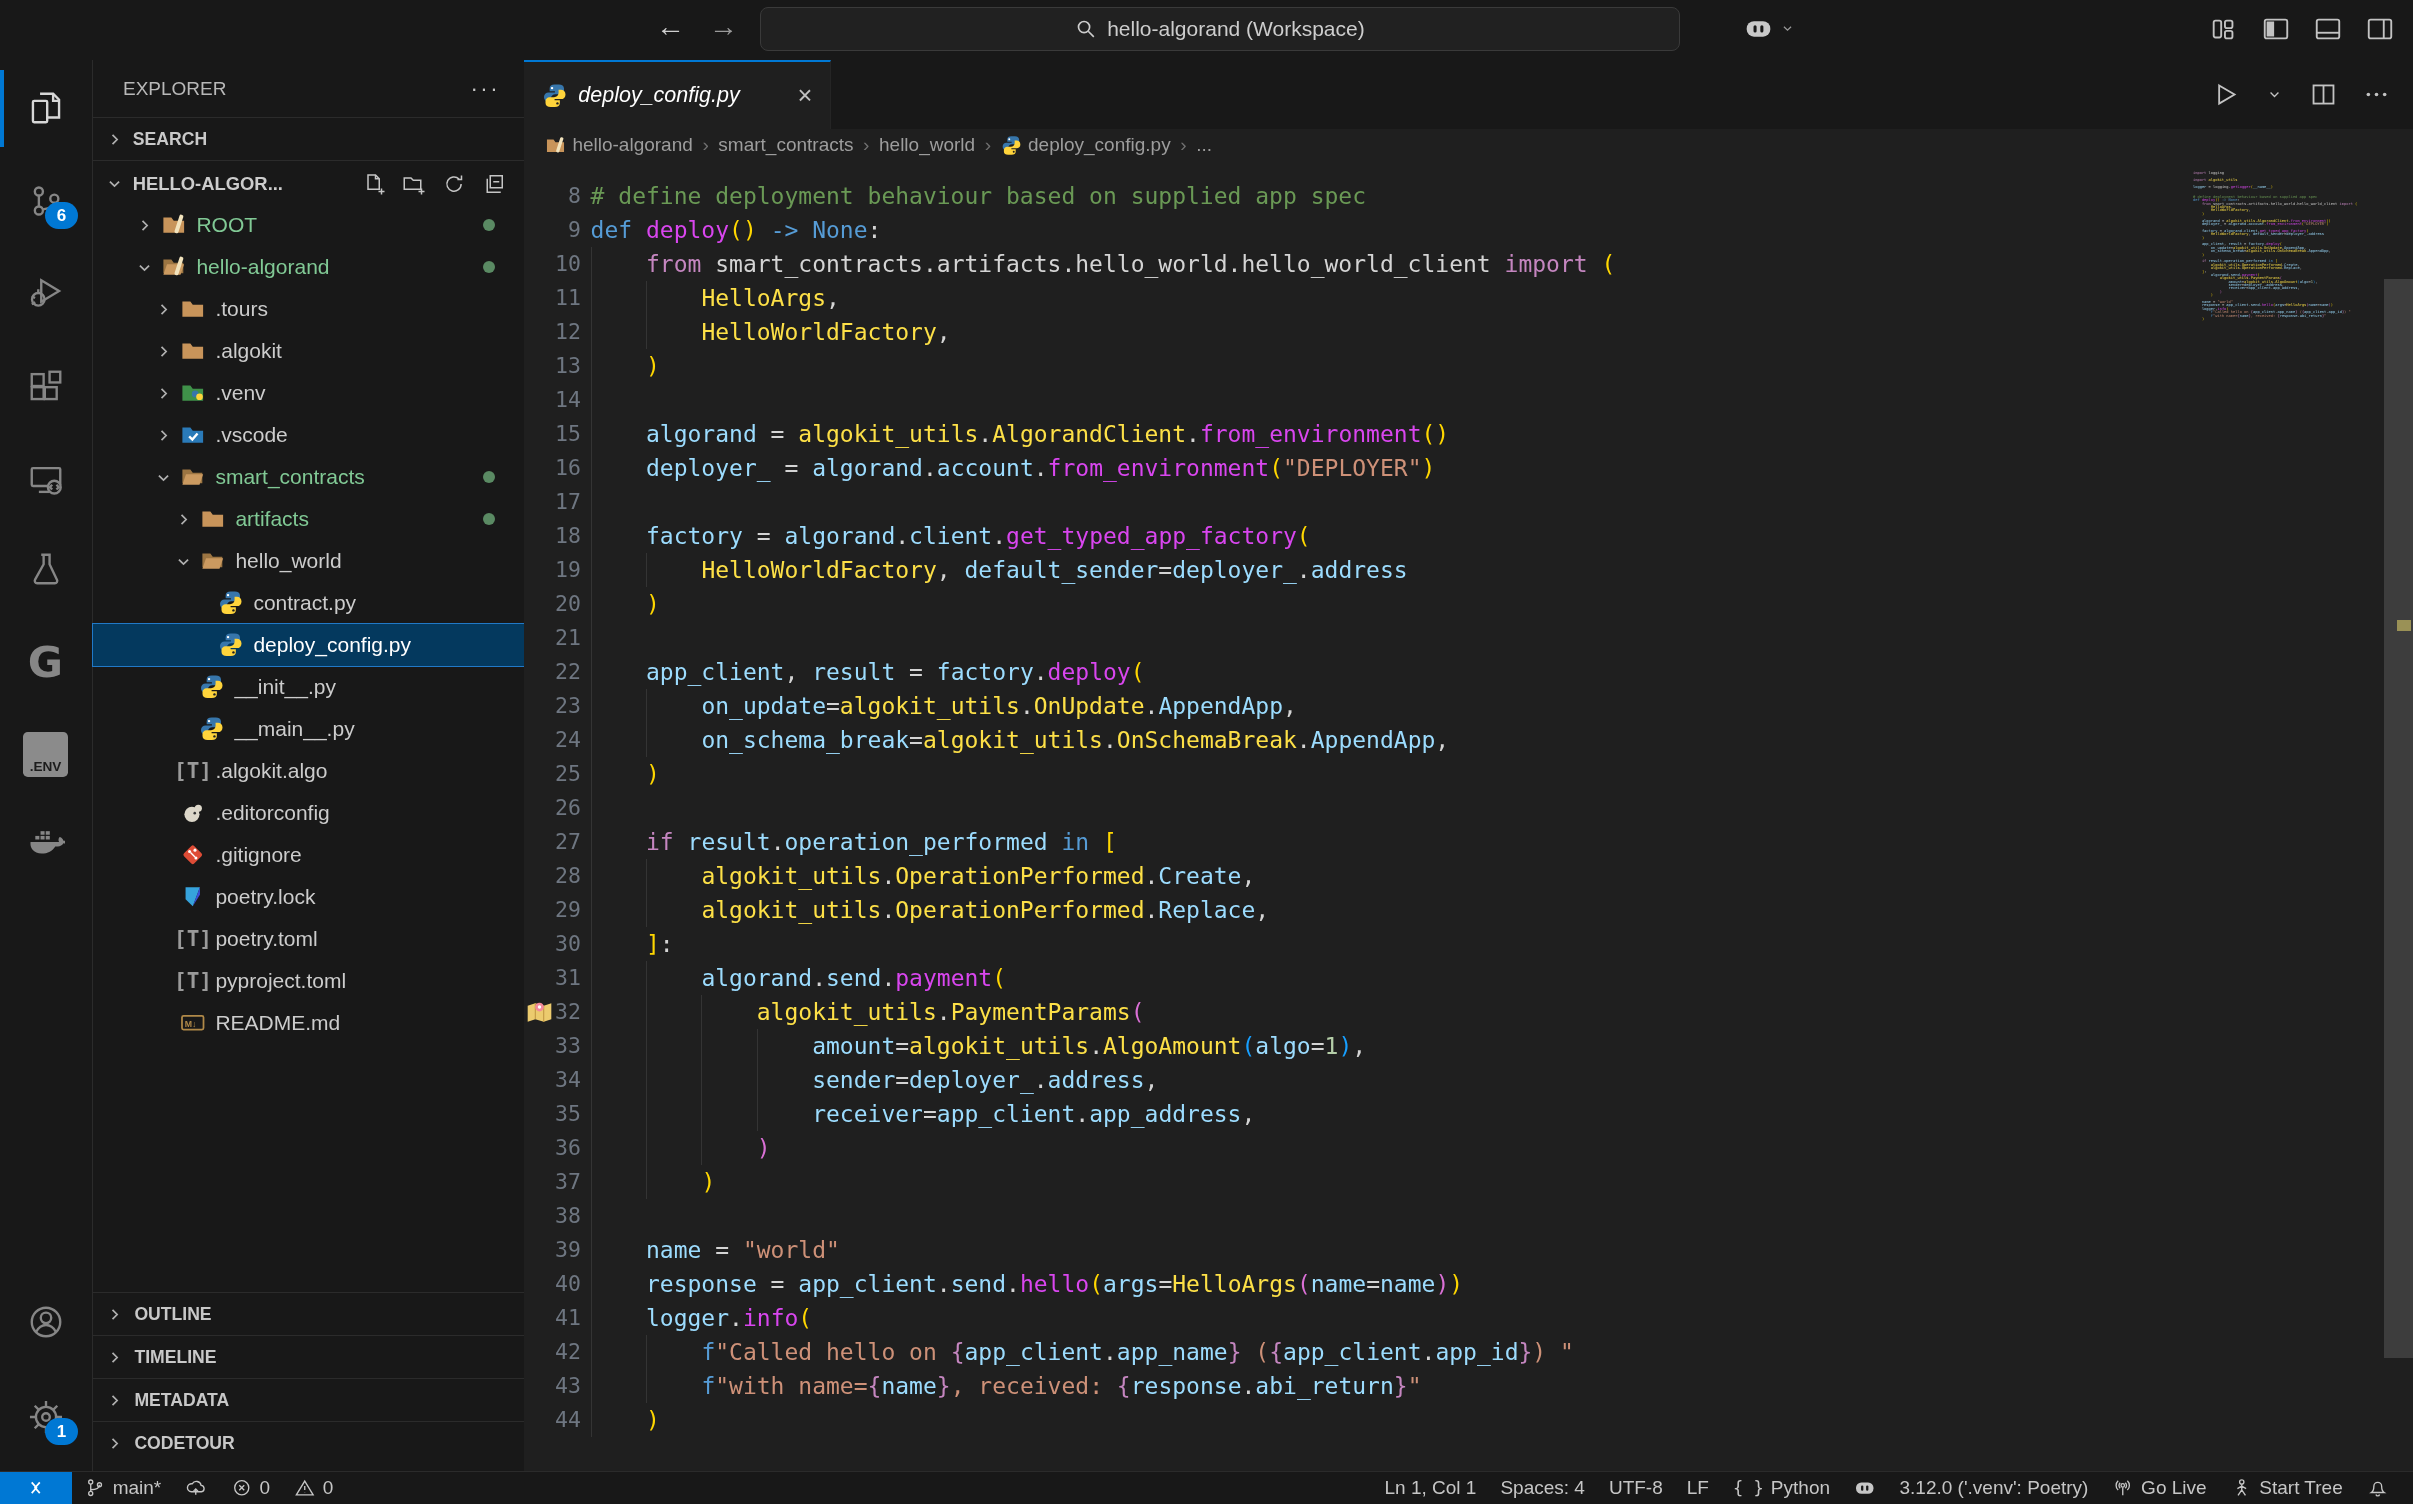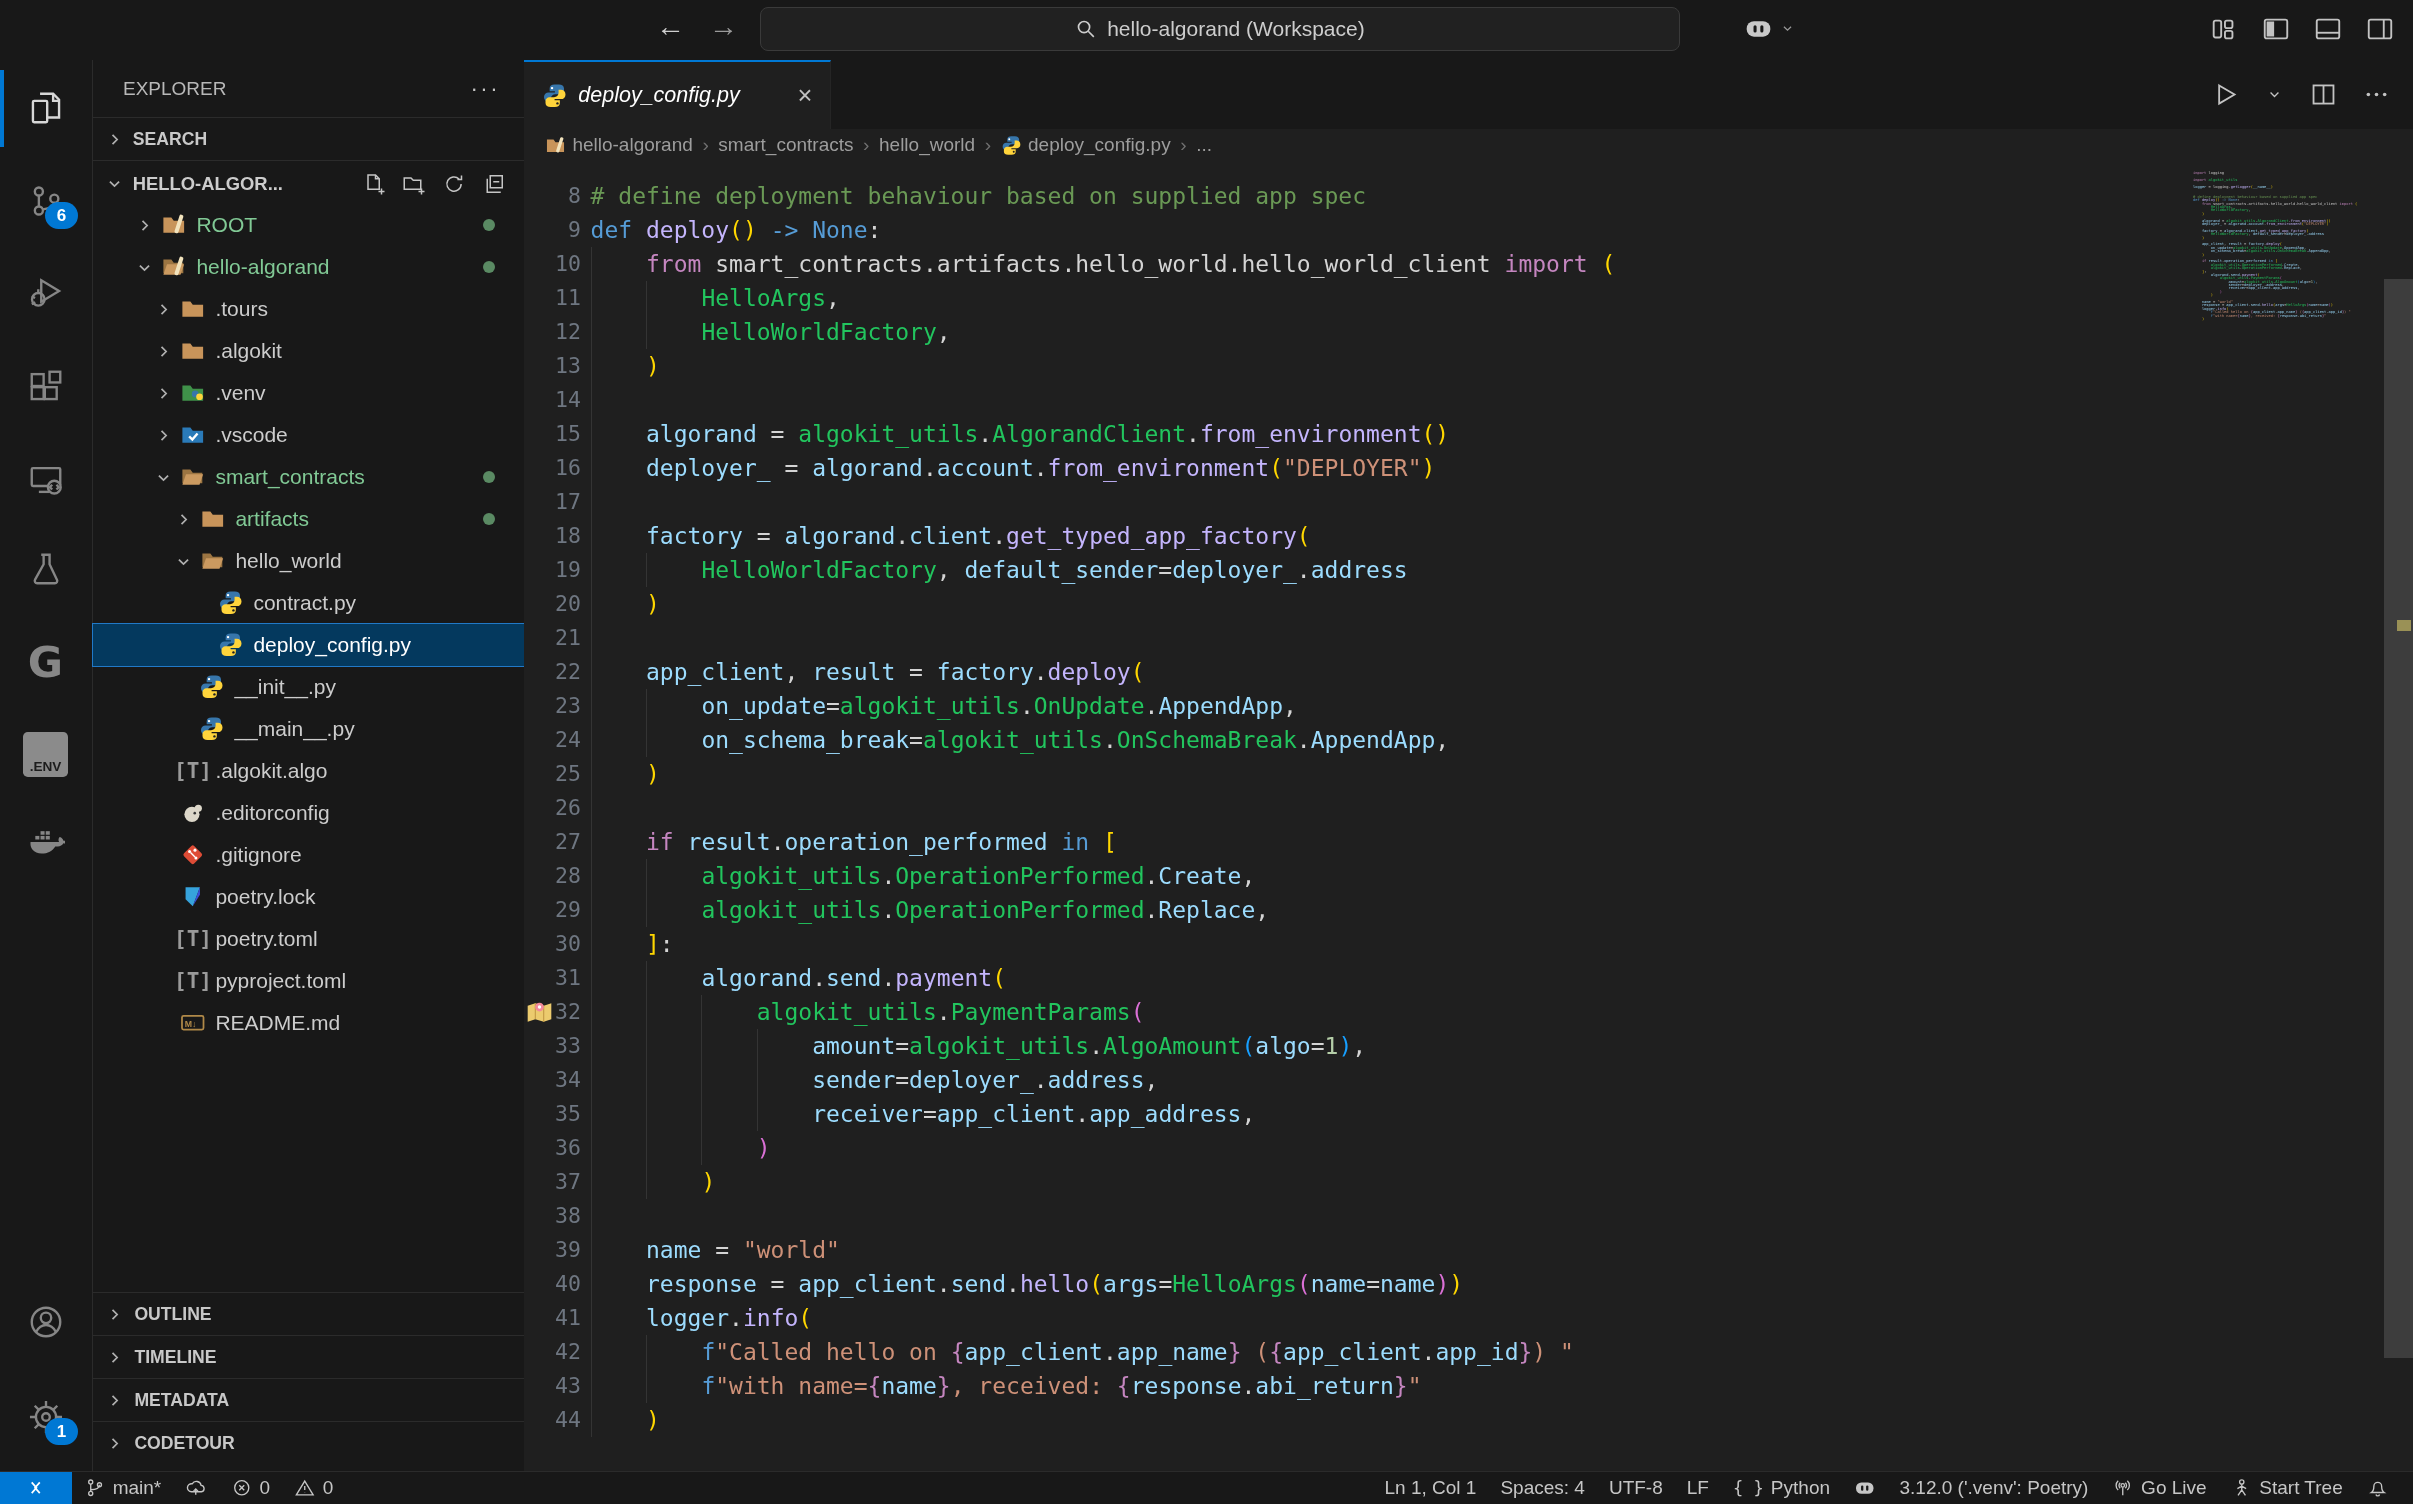--- a/index.html
+++ b/index.html
@@ -52,21 +52,21 @@
   #breadcrumbs{height:32px;display:flex;align-items:center;padding-left:21px;font-size:19px;color:#9d9d9d;gap:9.6px;}
   .crumb{display:flex;align-items:center;gap:6.4px;}
   .crumb-sep{color:#707070;font-size:19px;}
   #code-area{position:absolute;top:101px;left:0;right:0;bottom:0;overflow:hidden;}
   #code-lines{position:absolute;top:18.4px;left:0;right:223px;}
   .cl{display:flex;height:34px;line-height:34px;font-family:"DejaVu Sans Mono",monospace;font-size:23px;position:relative;}
   .cl .num{flex:0 0 57px;width:57px;text-align:right;color:#6e7681;font-size:21.5px;}
   .cl .txt{margin-left:9.6px;white-space:pre;position:relative;flex:1;}
   .guide{position:absolute;top:0;bottom:0;width:0.8px;background:#343434;}
   .mapicon{position:absolute;left:1.6px;top:4px;}
-  .tk-c{color:#6A9955}.tk-k{color:#569CD6}.tk-m{color:#C586C0}.tk-f{color:#c4b5fd}.tk-t{color:#22c55e}
+  .tk-c{color:#6A9955}.tk-k{color:#569CD6}.tk-m{color:#C586C0}.tk-f{color:#d946ef}.tk-t{color:#fde047}
   .tk-v{color:#9CDCFE}.tk-s{color:#CE9178}.tk-n{color:#B5CEA8}.tk-w{color:#D4D4D4}
   .tk-b1{color:#FFD700}.tk-b2{color:#DA70D6}.tk-b3{color:#179FFF}
   #minimap{position:absolute;top:0;right:32px;width:188px;font-family:"DejaVu Sans Mono",monospace;font-size:3.7px;
            line-height:3.4px;white-space:pre;opacity:.9;padding-top:11.2px;overflow:hidden;}
   #minimap div{height:3.4px;}
   #ed-scrollbar{position:absolute;top:0;right:0;width:32px;bottom:0;}
   #ed-scrollbar .thumb{position:absolute;top:118px;right:0;width:29px;height:1079px;background:rgba(110,110,110,.38);}
   #ed-scrollbar .ruler-marker{position:absolute;top:459px;right:1.6px;width:14.4px;height:11.2px;background:#9a9156;}
   
   #statusbar{position:absolute;left:0;right:0;bottom:0;height:32px;background:#181818;border-top:0.8px solid #2b2b2b;

